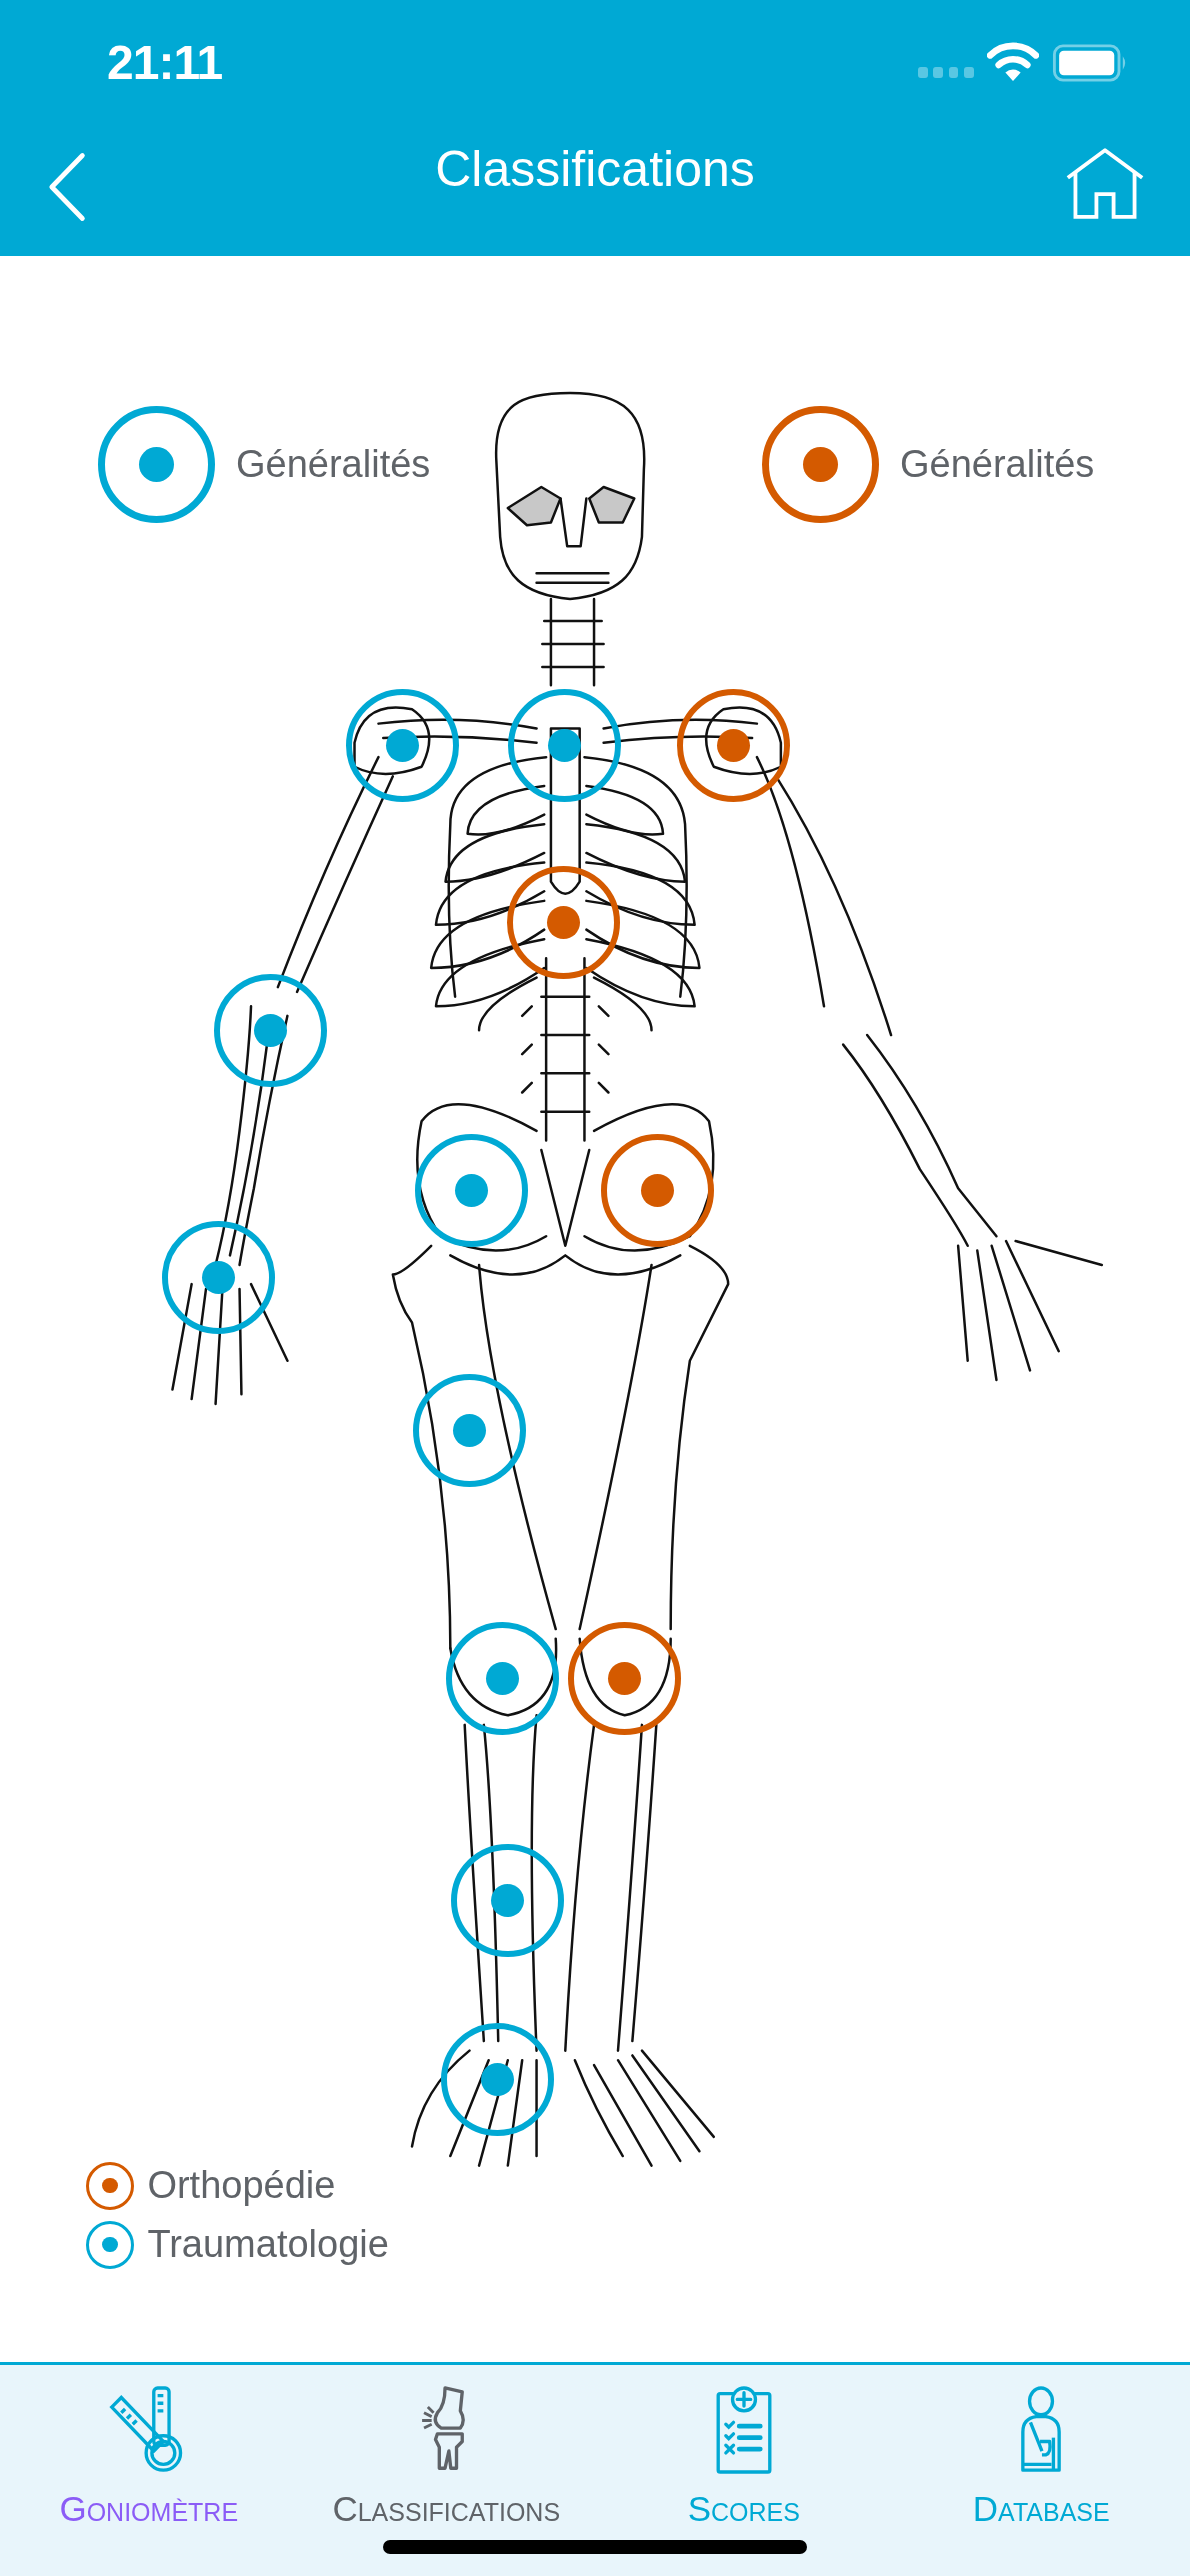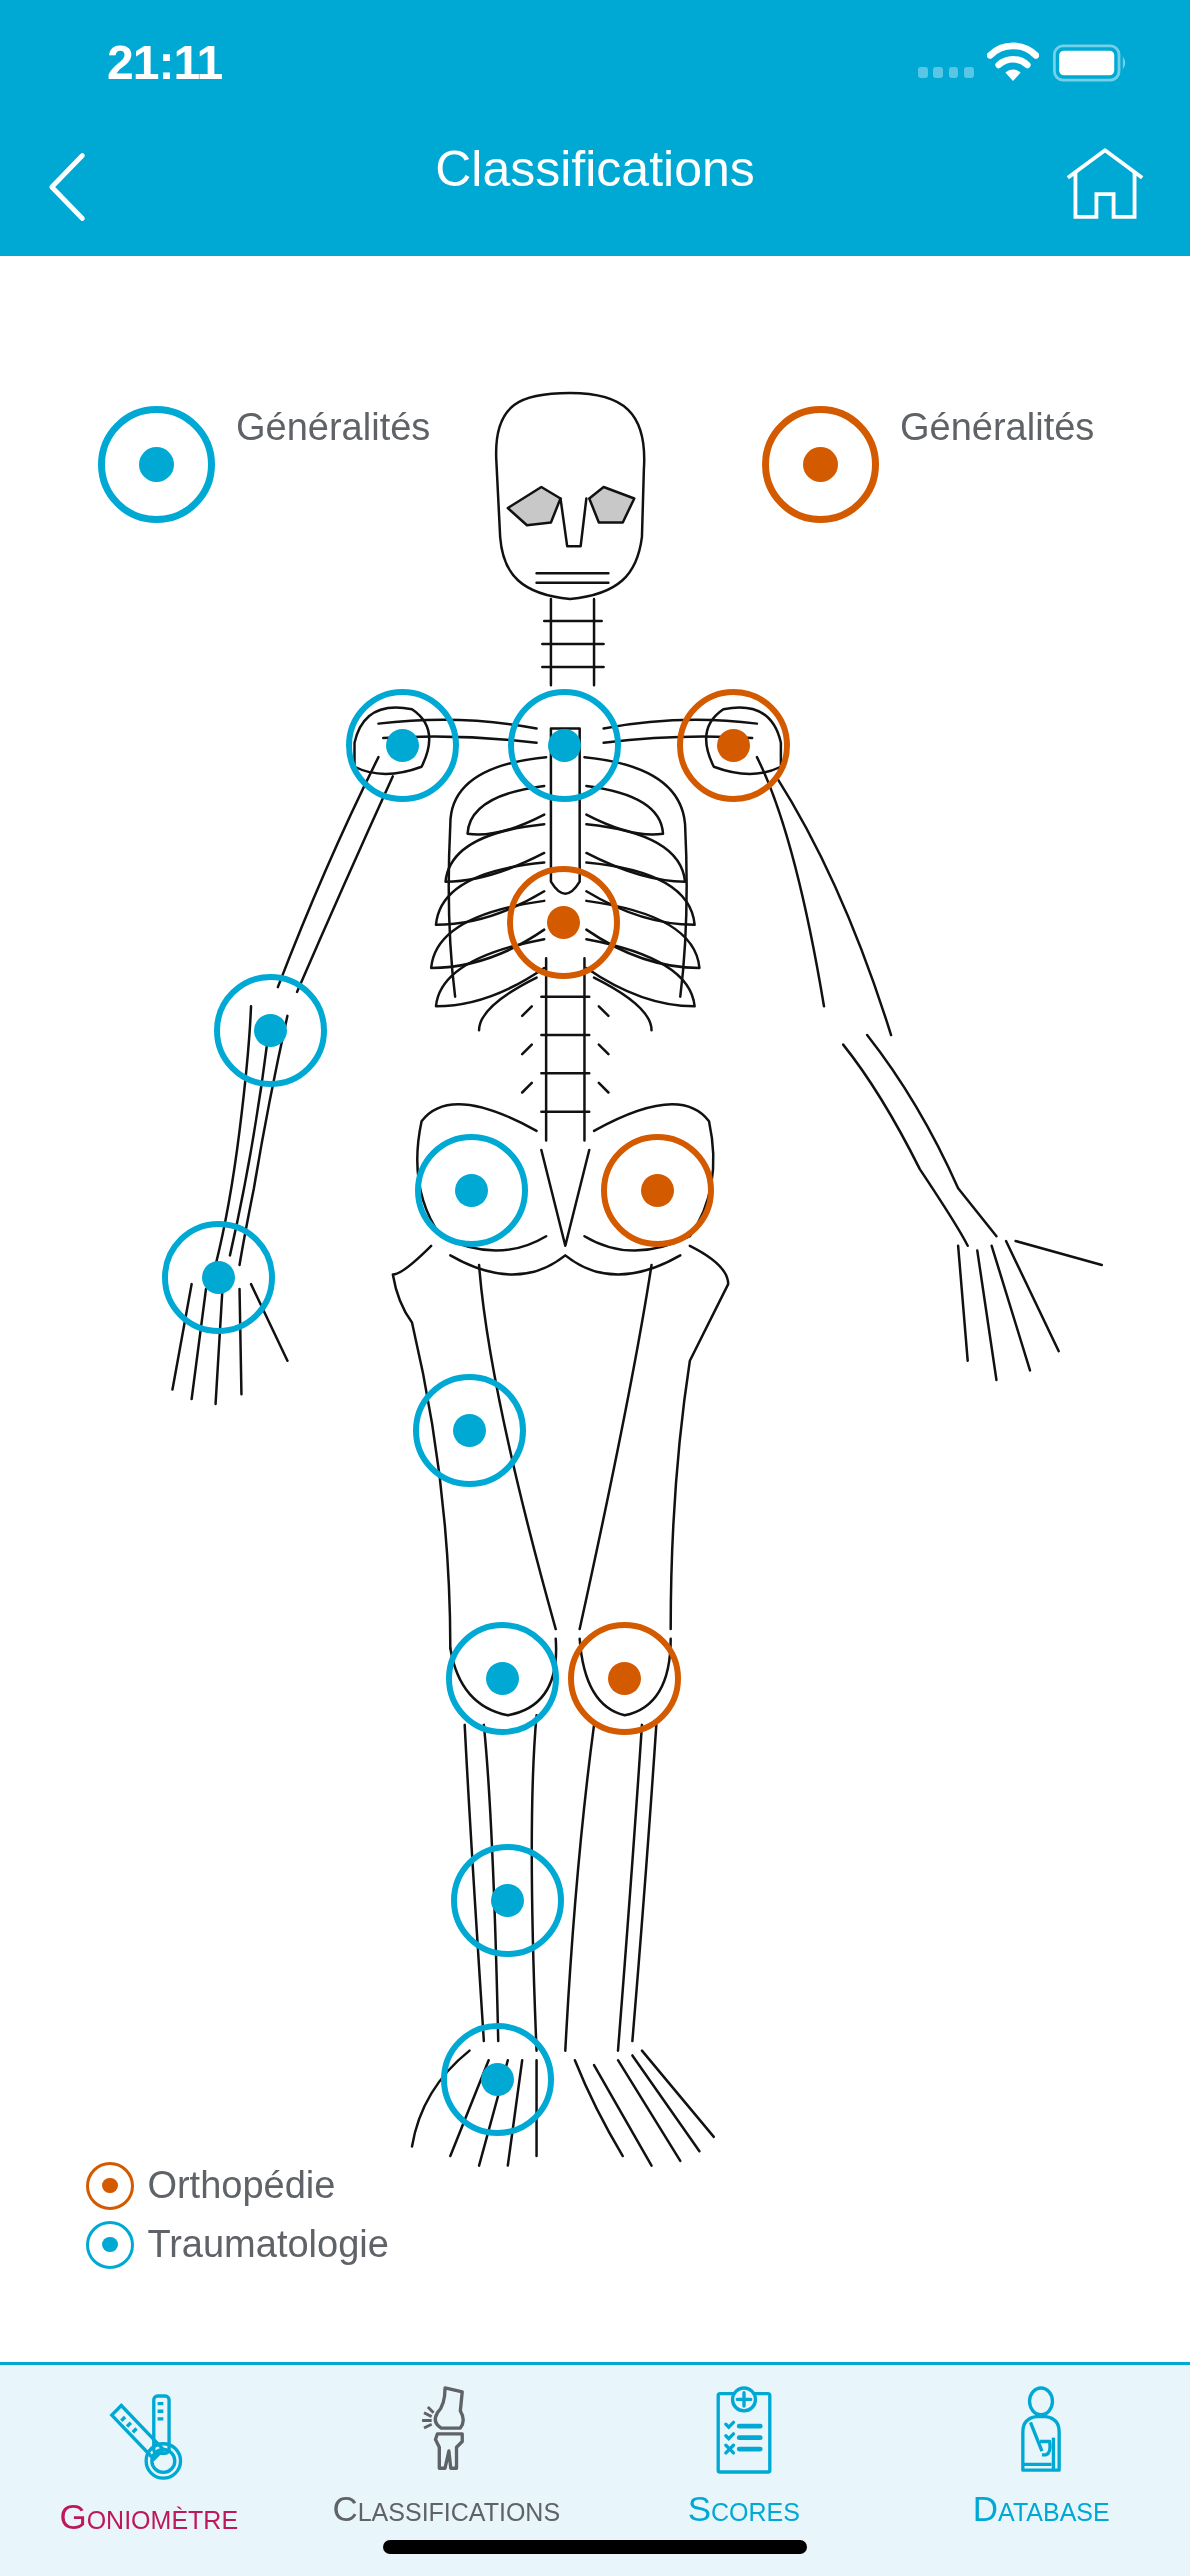--- a/index.html
+++ b/index.html
@@ -12,21 +12,21 @@
   .signal { position: absolute; left: 918px; top: 67px; display: flex; gap: 5.8px; }
   .signal span { width: 9.6px; height: 10.5px; border-radius: 2.9px; background: rgba(255,255,255,0.35); }
   .wifi { position: absolute; left: 987px; top: 42px; width: 52px; height: 40px; }
   .battery { position: absolute; left: 1052px; top: 44px; width: 77px; height: 38px; }
   .back-btn { position: absolute; left: 40px; top: 144px; width: 58px; height: 86px; }
   .title { position: absolute; left: 0; right: 0; top: 140px; text-align: center; font-size: 50px; font-weight: normal; }
   .home-btn { position: absolute; left: 1064px; top: 146px; width: 82px; height: 77px; }
 
   
   .figure { position: absolute; left: 0; top: 256px; width: 1190px; height: 2108px; }
-  .gen-item { position: absolute; display: flex; gap: 21px; cursor: pointer; }
+  .gen-item { position: absolute; display: flex; align-items: center; gap: 21px; cursor: pointer; }
   .gen-ring { width: 117px; height: 117px; border-radius: 50%; border: 7.7px solid; display: flex; align-items: center; justify-content: center; }
   .gen-ring .dot { width: 35px; height: 35px; border-radius: 50%; }
   .gen-label { font-size: 38px; color: #5f6368; }
 
   .marker { position: absolute; width: 113px; height: 113px; margin-left: -57px; margin-top: -57px; border-radius: 50%; border: 6.7px solid; display: flex; align-items: center; justify-content: center; cursor: pointer; background: transparent; }
   .marker .dot { width: 33px; height: 33px; border-radius: 50%; }
 
   .legend { position: absolute; left: 86px; top: 2156px; }
   .legend-row { display: flex; align-items: center; gap: 13.4px; height: 59px; }
   .legend-ring { width: 48px; height: 48px; border-radius: 50%; border: 3.8px solid; display: flex; align-items: center; justify-content: center; }
@@ -208,21 +208,21 @@
     </div>
     <div class="legend-row">
       <div class="legend-ring" style="border-color:#00a9d4;">
           <div class="dot" style="background:#00a9d4;"></div>
         </div>
       <span class="legend-label">Traumatologie</span>
     </div>
   </div>
 
   <div class="tabbar">
-    <div class="tab" style="color:#be185d;margin-top:8px;">
+    <div class="tab" style="color:#8b5cf6;">
       <svg viewBox="0 0 90 96" fill="none" stroke="#00a9d4" stroke-width="3.5">
         <rect x="50" y="4" width="16" height="60" rx="4"></rect>
         <path d="M6 24 L16 14 L60 60 L50 70 Z"></path>
         <path d="M54 12 L60 12 M54 20 L60 20 M54 28 L60 28"></path>
         <path d="M16 30 L20 26 M22 36 L26 32 M28 42 L32 38"></path>
         <circle cx="60" cy="72" r="18"></circle>
           <circle cx="60" cy="72" r="12"></circle>
       </svg>
       <span class="tab-label">Goniomètre</span>
     </div>

